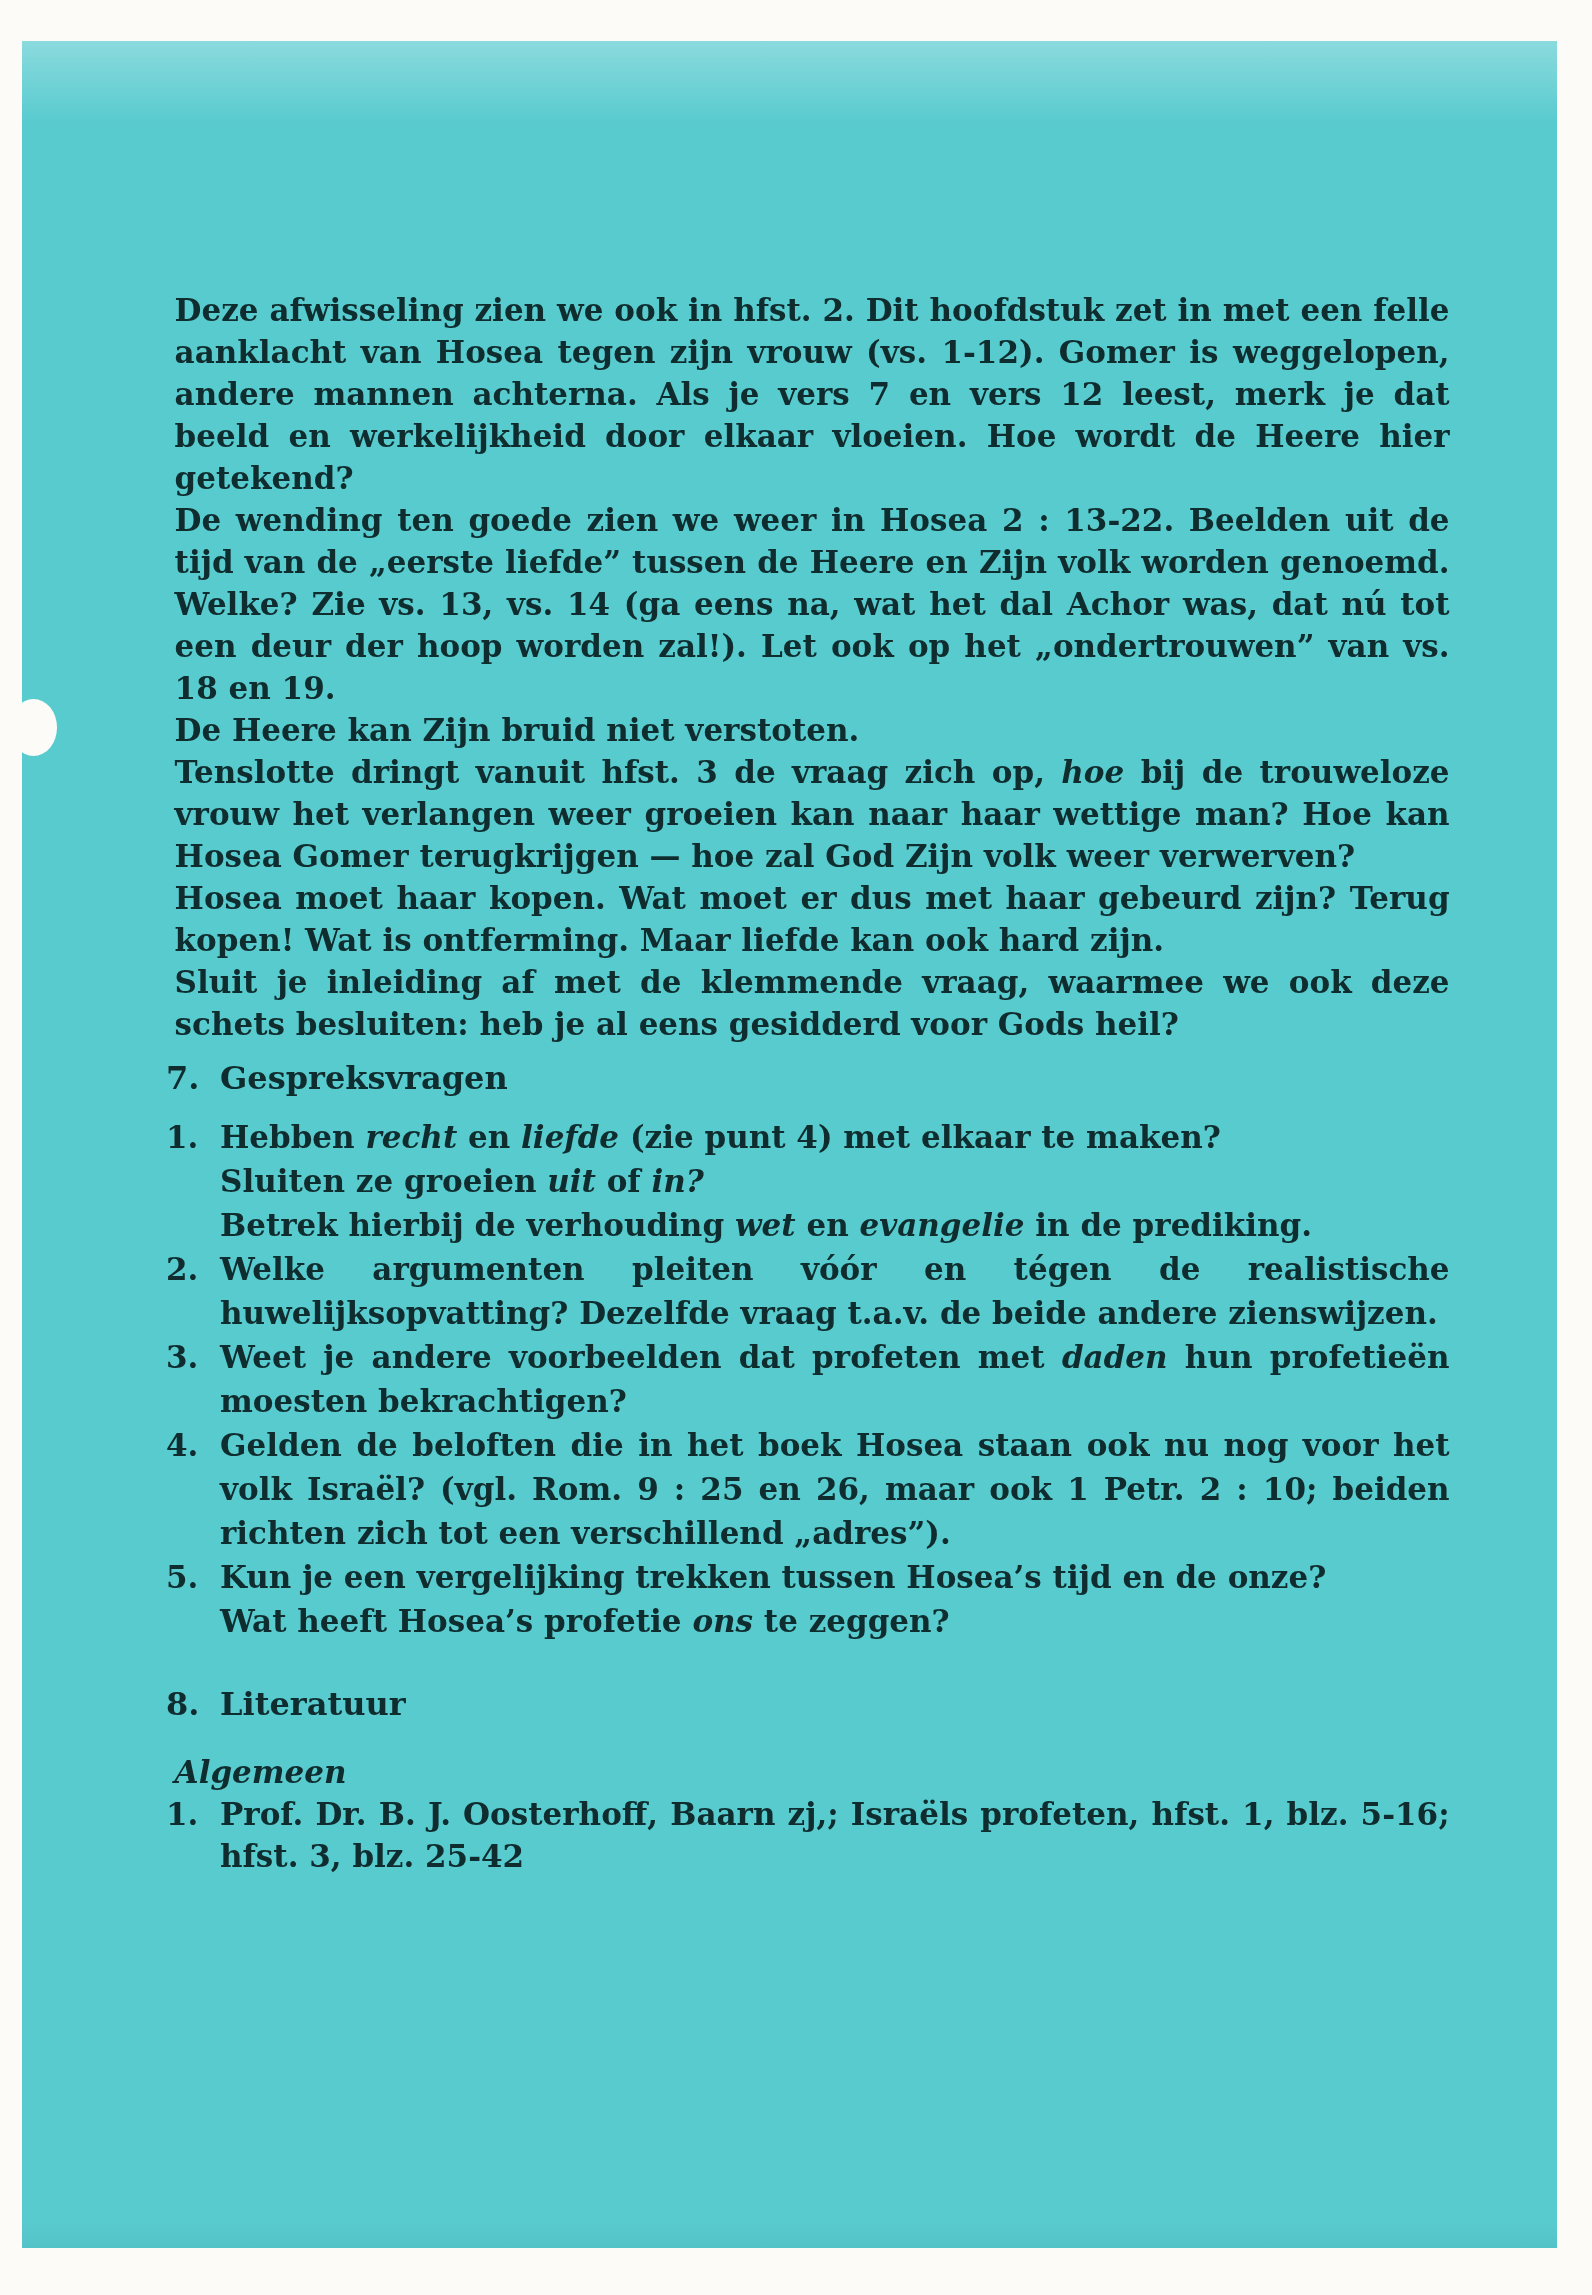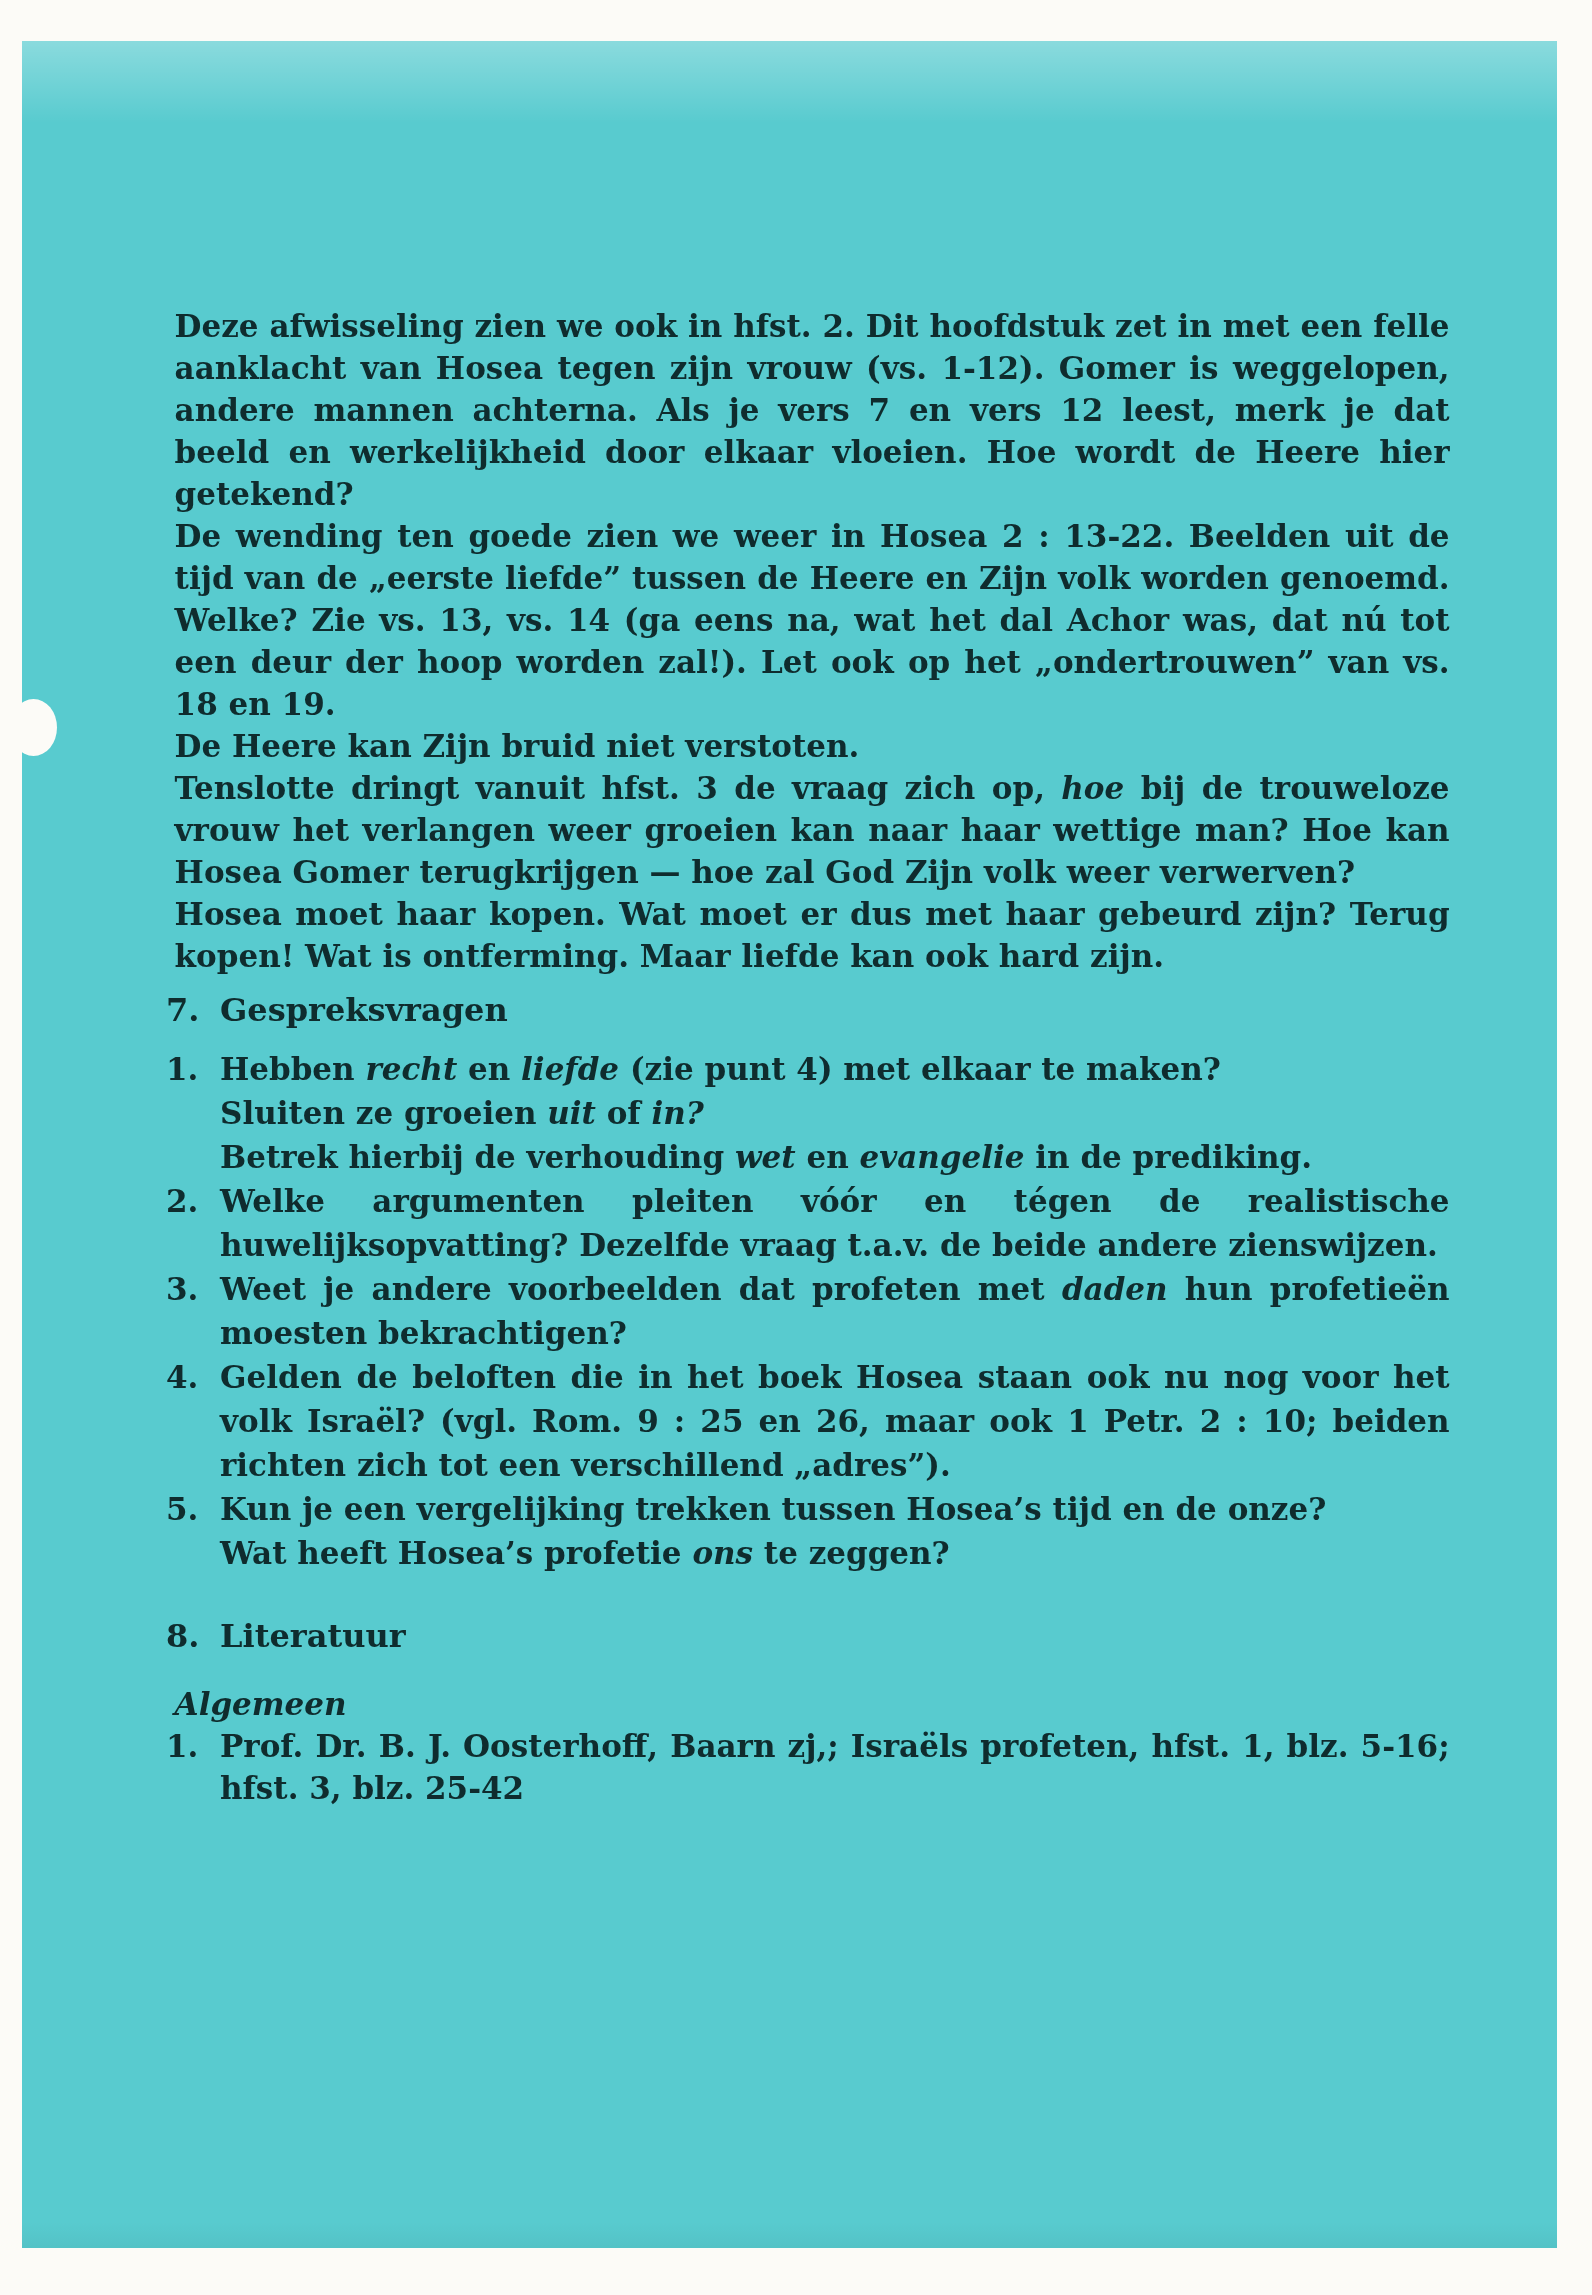--- a/index.html
+++ b/index.html
@@ -26,21 +26,21 @@
     left: -12px;
     top: 658px;
     width: 47px;
     height: 57px;
     background: #fcfbf7;
     border-radius: 50%;
   }
   .text-column {
     position: absolute;
     left: 153px;
-    top: 264px;
+    top: 248px;
     width: 1275px;
     color: #0f2c2e;
     font-size: 31px;
     line-height: 42px;
     font-weight: 600;
   }
   .para {
     margin: 0;
     text-align: justify;
   }
@@ -76,20 +76,21 @@
 <main class="sheet">
   <div class="defect"></div>
 
   <div class="text-column">
 
     <p class="para"><span>Deze afwisseling zien we ook in hfst. 2. Dit hoofdstuk zet in met een felle aanklacht van Hosea tegen zijn vrouw (vs. 1-12). Gomer is weggelopen, andere mannen achterna. Als je vers 7 en vers 12 leest, merk je dat beeld en werkelijkheid door elkaar vloeien. Hoe wordt de Heere hier getekend?</span></p>
     <p class="para"><span>De wending ten goede zien we weer in Hosea 2 : 13-22. Beelden uit de tijd van de „eerste liefde” tussen de Heere en Zijn volk worden genoemd. Welke? Zie vs. 13, vs. 14 (ga eens na, wat het dal Achor was, dat nú tot een deur der hoop worden zal!). Let ook op het „ondertrouwen” van vs. 18 en 19.</span></p>
     <p class="para"><span>De Heere kan Zijn bruid niet verstoten.</span></p>
     <p class="para"><span>Tenslotte dringt vanuit hfst. 3 de vraag zich op, </span><em>hoe</em><span> bij de trouweloze vrouw het verlangen weer groeien kan naar haar wettige man? Hoe kan Hosea Gomer terugkrijgen — hoe zal God Zijn volk weer verwerven?</span></p>
     <p class="para"><span>Hosea moet haar kopen. Wat moet er dus met haar gebeurd zijn? Terug kopen! Wat is ontferming. Maar liefde kan ook hard zijn.</span></p>
+    <p class="para"><span>Sluit je inleiding af met de klemmende vraag, waarmee we ook deze schets besluiten: heb je al eens gesidderd voor Gods heil?</span></p>
 
     <h2 class="section-heading">
       <span class="heading-number">7.</span>
       <span class="heading-label">Gespreksvragen</span>
     </h2>
 
     <div class="list q-list">
       <div class="list-item">
         <span class="item-number">1.</span>
         <div class="item-text"><span>Hebben </span><em>recht</em><span> en </span><em>liefde</em><span> (zie punt 4) met elkaar te maken?</span><br><span>Sluiten ze groeien </span><em>uit</em><span> of </span><em>in?</em><br><span>Betrek hierbij de verhouding </span><em>wet</em><span> en </span><em>evangelie</em><span> in de prediking.</span></div>

